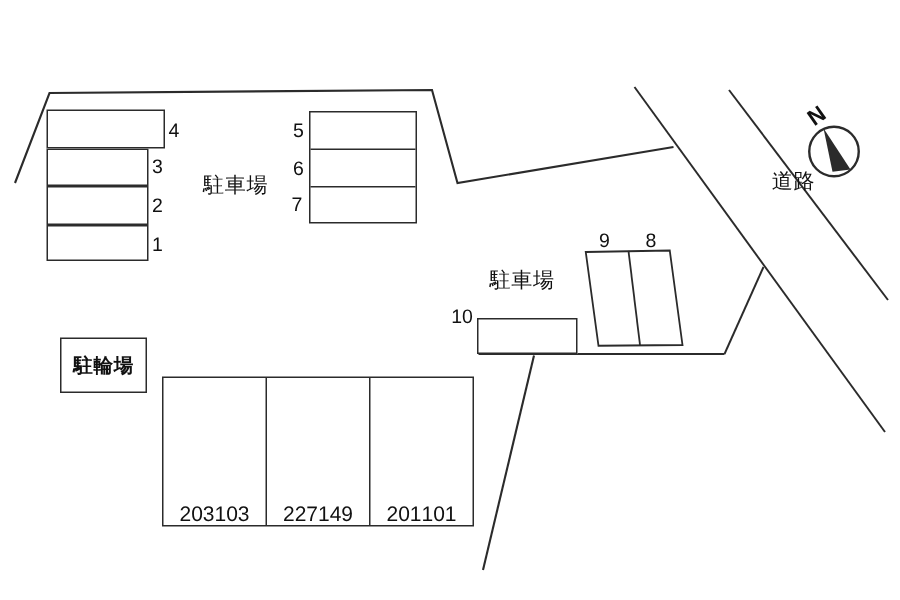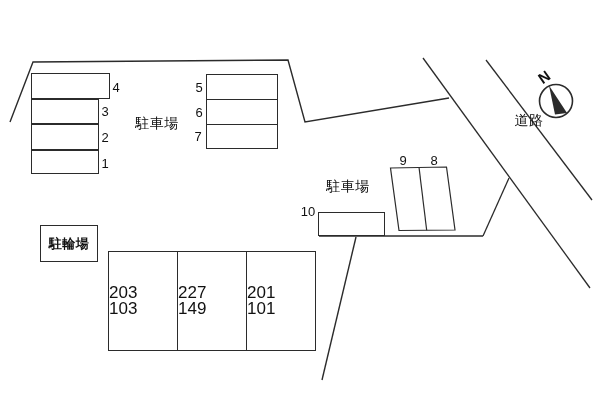--- a/index.html
+++ b/index.html
@@ -33,23 +33,23 @@
     font-size:13px;
     line-height:1;
     color:var(--text);
   }
   .jp{font-size:14px;font-weight:normal;letter-spacing:0.5px;}
   .bike-box{display:flex;align-items:center;justify-content:center;}
   .bike-box .jp-in{font-size:13px;font-weight:bold;letter-spacing:0.5px;}
   .building{display:flex;flex-direction:row;align-items:stretch;}
   .unit-cell{
     flex:1 1 0;
-    display:flex;flex-direction:column;
-    align-items:flex-start;justify-content:center;
-    font-size:17px;line-height:16px;
+    display:flex;flex-direction:row;
+    align-items:flex-end;justify-content:center;
+    font-size:14px;line-height:16px;
   }
   .unit-cell + .unit-cell{border-left:1.5px solid var(--line);}
 </style>
 </head>
 <body>
 
 <div class="stage">
 
   <svg class="lines-svg" width="600" height="400" viewBox="0 0 600 400">
 

